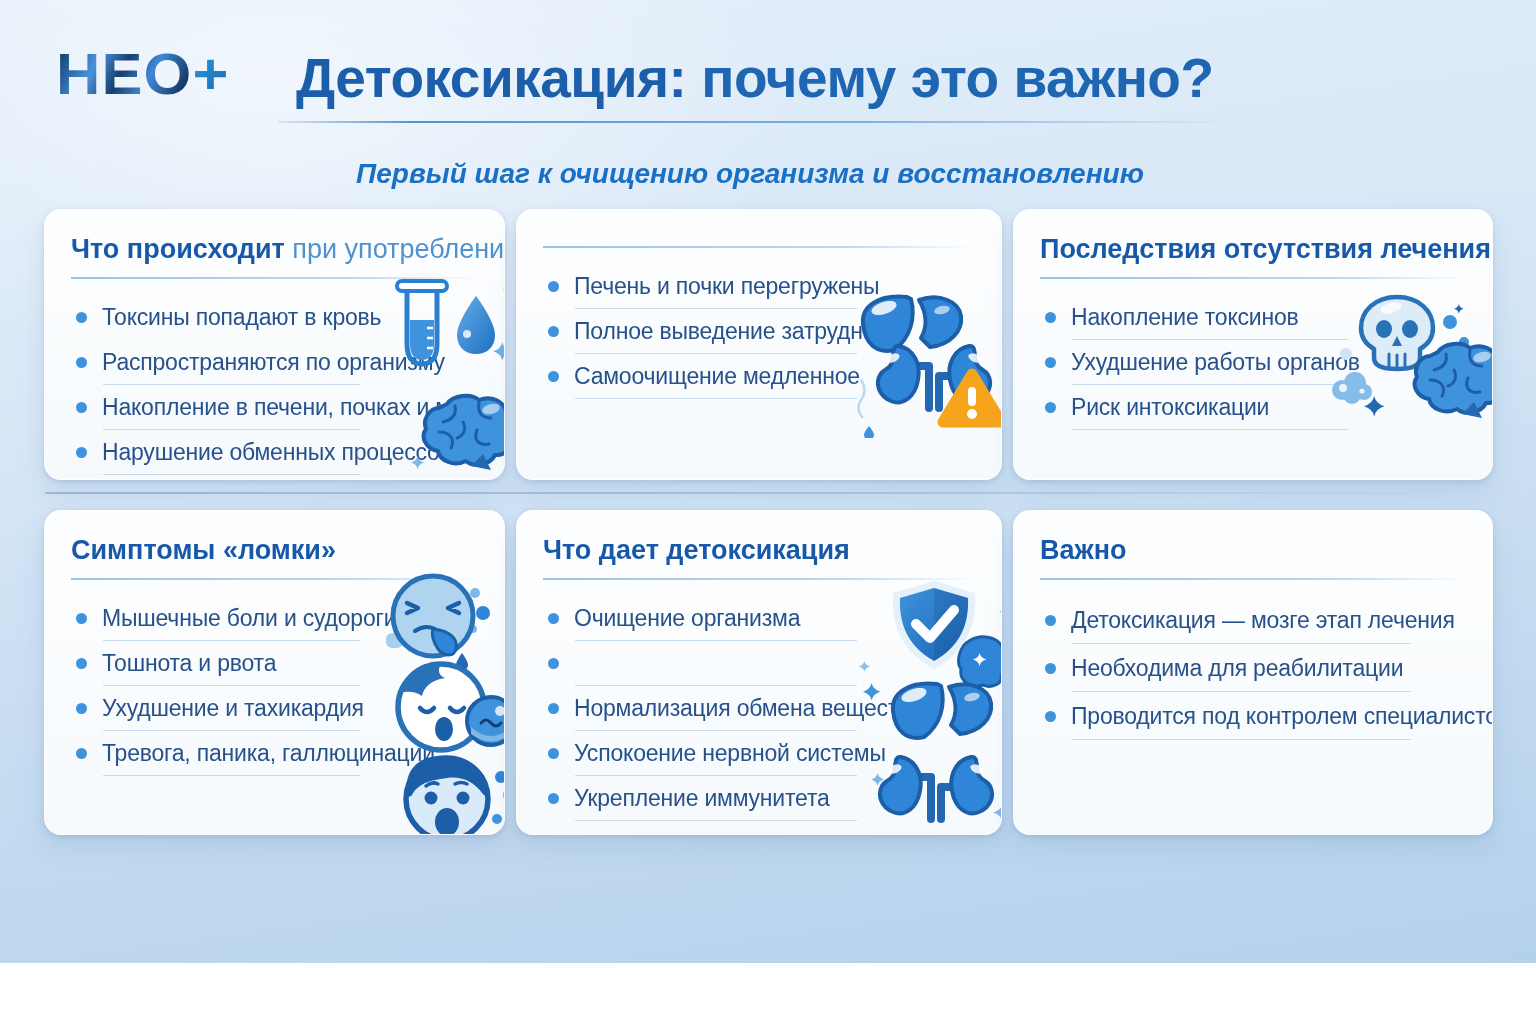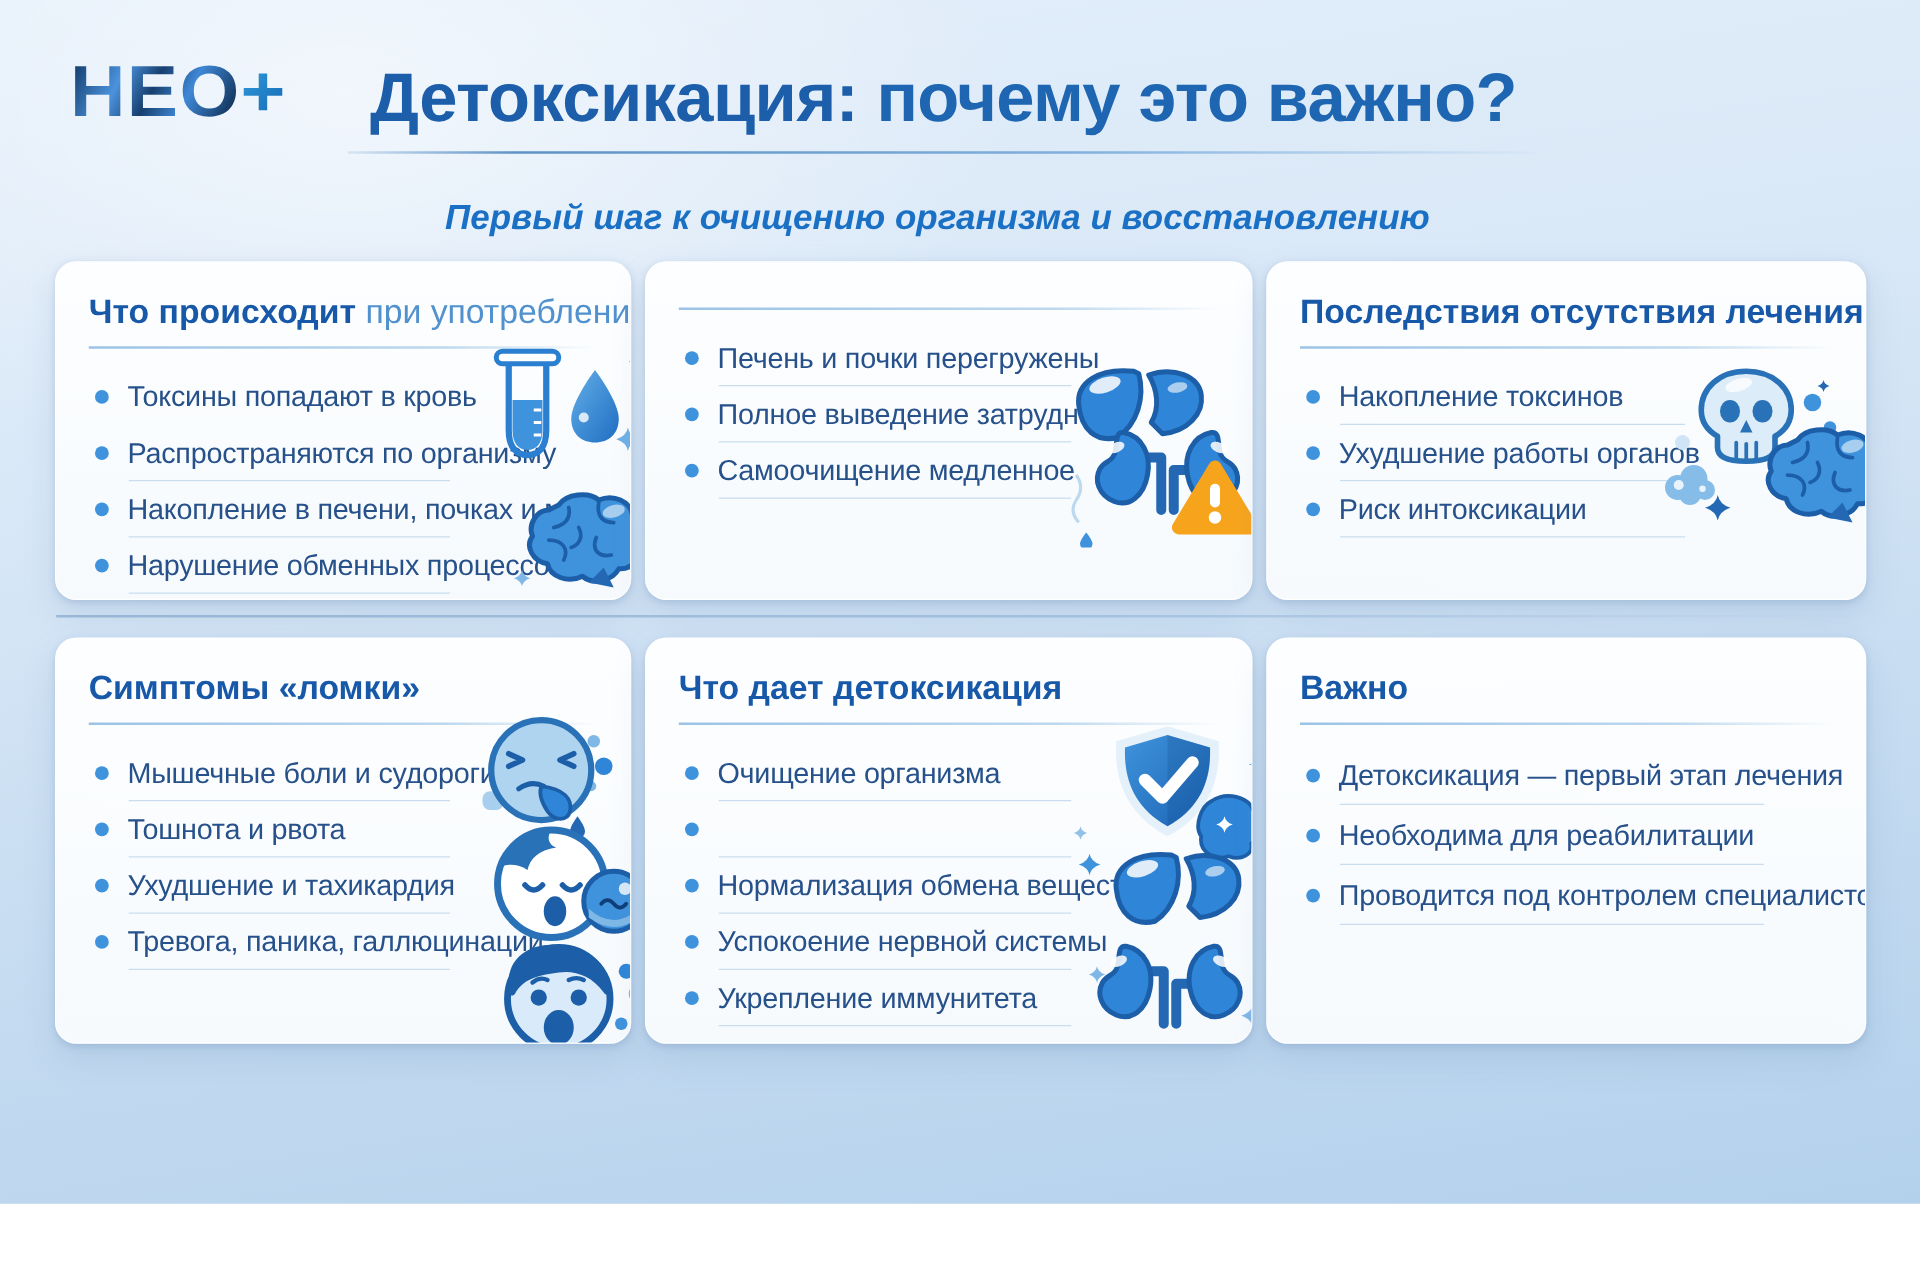--- a/index.html
+++ b/index.html
@@ -376,21 +376,21 @@
         <use href="#sym-kidneys" x="14" y="182"></use>
       </svg>
     </section>
 
     <section class="card c6">
       <h2 class="card-title"><span>Важно</span><span class="tl"></span></h2>
       <div class="title-rule"></div>
       <ul class="bullets">
         <li class="bullet">
             <span class="dot"></span>
-            <span class="txt">Детоксикация — первый этап лечения</span>
+            <span class="txt">Детоксикация — мозге этап лечения</span>
           </li>
         <li class="bullet">
             <span class="dot"></span>
             <span class="txt">Необходима для реабилитации</span>
           </li>
         <li class="bullet">
             <span class="dot"></span>
             <span class="txt">Проводится под контролем специалистов</span>
           </li>
       </ul>

